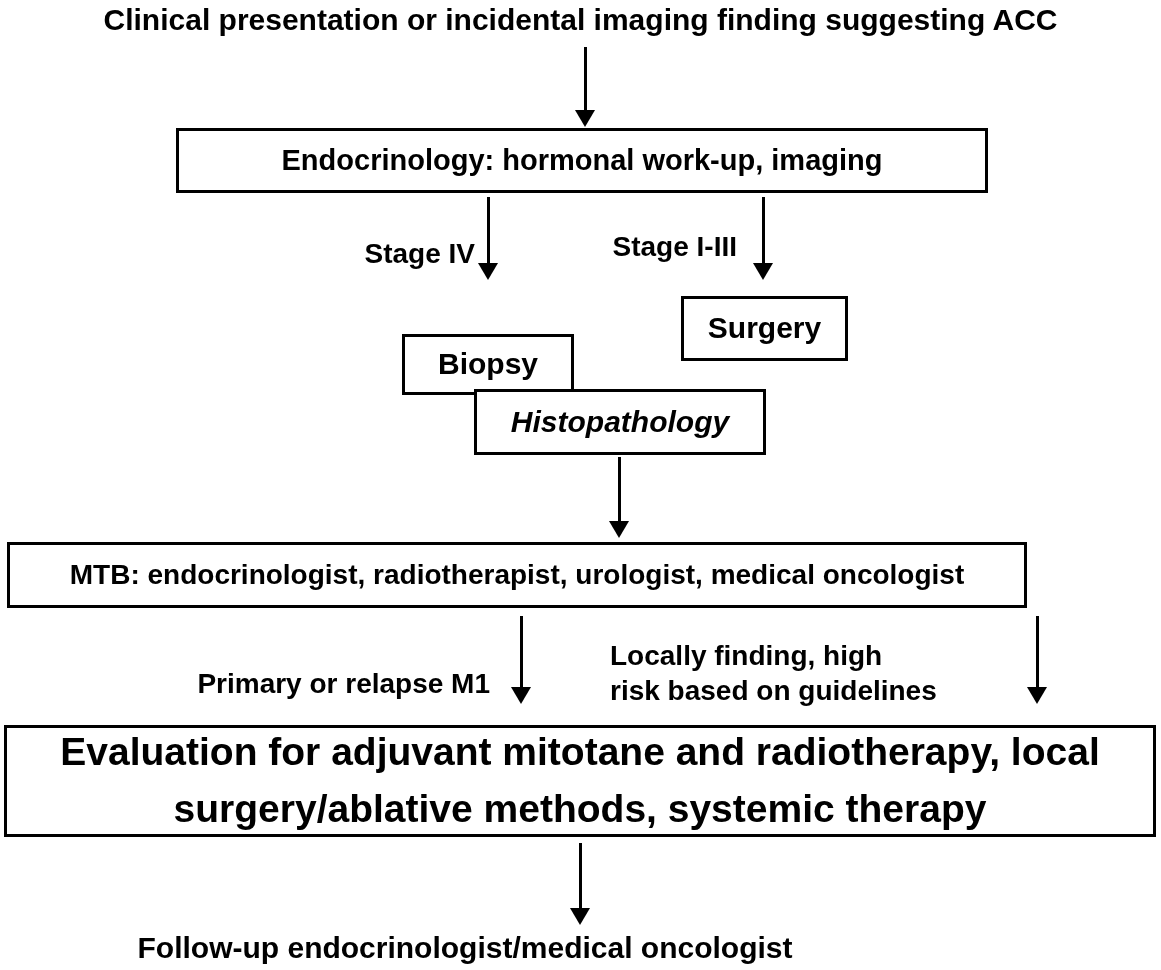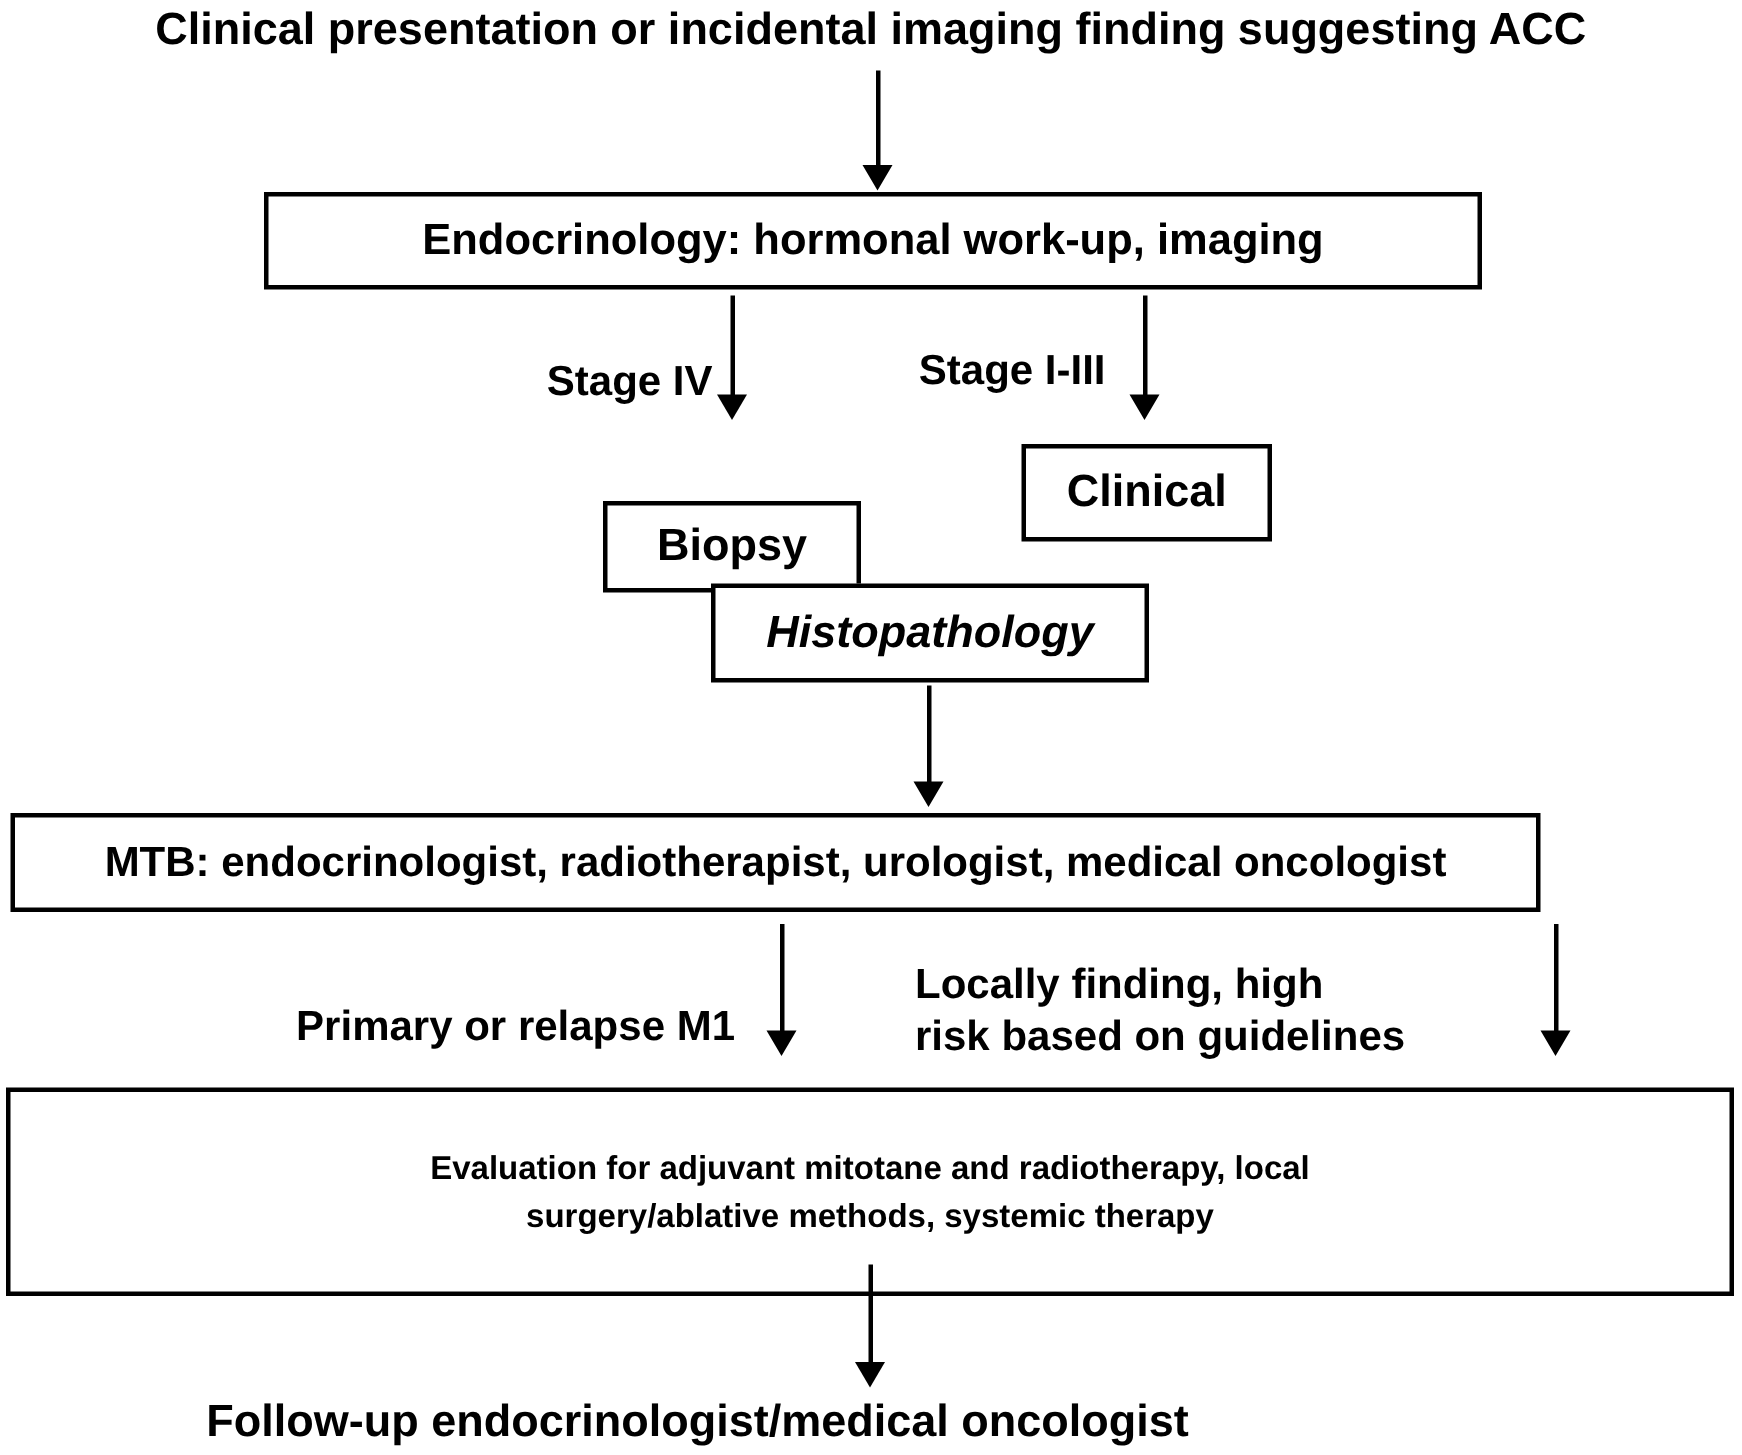--- a/index.html
+++ b/index.html
@@ -72,21 +72,21 @@
   </div>
 
   <div class="txt right" style="left:565px;top:230px;width:172px;font-size:28px;">Stage I-III</div>
   <div class="arrow" style="left:752px;top:197px;height:83px;">
     <span class="shaft"></span>
     <span class="head"></span>
   </div>
 
   <div class="box" style="left:402px;top:298px;width:172px;height:61px;font-size:30px;margin-top:36px;">Biopsy</div>
 
-  <div class="box" style="left:681px;top:296px;width:167px;height:65px;font-size:30px;">Clinical</div>
+  <div class="box" style="left:681px;top:296px;width:167px;height:65px;font-size:30px;">Surgery</div>
 
   <div class="box" style="left:474px;top:389px;width:292px;height:66px;font-size:30px;font-style:italic;">Histopathology</div>
 
   <div class="arrow" style="left:608px;top:457px;height:81px;">
     <span class="shaft"></span>
     <span class="head"></span>
   </div>
 
   <div class="box nowrap" style="left:7px;top:542px;width:1020px;height:66px;font-size:28px;">MTB: endocrinologist, radiotherapist, urologist, medical oncologist</div>
 
@@ -96,21 +96,21 @@
     <span class="head"></span>
   </div>
 
   <div class="txt prelines" style="left:610px;top:638px;width:400px;font-size:28px;line-height:1.25;">Locally finding, high
 risk based on guidelines</div>
   <div class="arrow" style="left:1026px;top:616px;height:88px;">
     <span class="shaft"></span>
     <span class="head"></span>
   </div>
 
-  <div class="box prelines" style="left:4px;top:725px;width:1152px;height:139px;font-size:22px;line-height:1.45;">Evaluation for adjuvant mitotane and radiotherapy, local
+  <div class="box prelines" style="left:4px;top:725px;width:1152px;height:112px;font-size:39px;line-height:1.45;">Evaluation for adjuvant mitotane and radiotherapy, local
 surgery/ablative methods, systemic therapy</div>
 
   <div class="arrow" style="left:569px;top:843px;height:82px;">
     <span class="shaft"></span>
     <span class="head"></span>
   </div>
 
   <div class="txt center" style="left:0;top:930px;width:930px;font-size:30px;">Follow-up endocrinologist/medical oncologist</div>
 
 </div>

